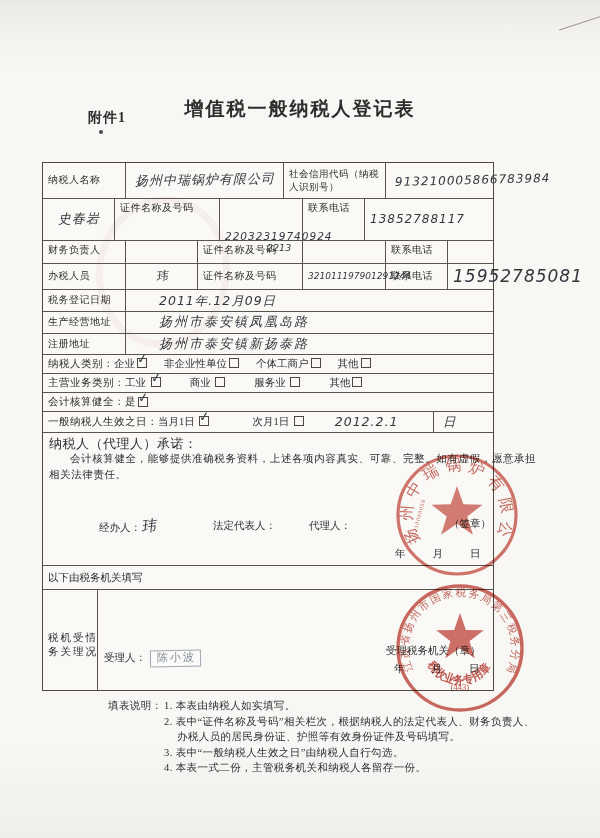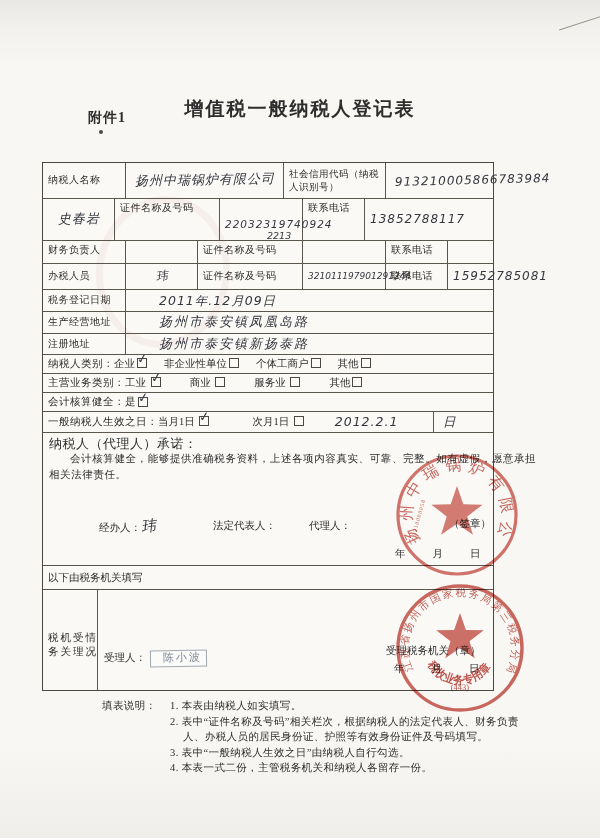--- a/index.html
+++ b/index.html
@@ -50,28 +50,28 @@
   
   .promise{position:relative;}
   .p-title{position:absolute;left:6px;top:3px;font-size:13px;letter-spacing:.5px;}
   .p-body{position:absolute;left:6px;top:18px;width:496px;font-size:10.5px;line-height:1.55;text-indent:2em;letter-spacing:.6px;}
   .sig{position:absolute;font-size:10.5px;}
   .ymd{position:absolute;font-size:10.5px;letter-spacing:2px;}
 
   
   .vlabel{display:flex;flex-direction:row;align-items:center;justify-content:flex-start;padding-top:12px;gap:1px;font-size:10.5px;letter-spacing:1px;}
   .acc-rel{position:relative;}
-  .stamp-name{display:inline-block;font-family:"DejaVu Sans",sans-serif;font-size:11px;color:#7d8691;border:1px solid #a0a8b0;padding:0 4px 1px 12px;letter-spacing:2px;transform:rotate(-1deg);margin-left:4px;background:rgba(255,255,255,.3);text-align:center;}
+  .stamp-name{display:inline-block;font-family:"DejaVu Sans",sans-serif;font-size:11px;color:#7d8691;border:1px solid #a0a8b0;padding:0 4px 1px 6px;letter-spacing:2px;transform:rotate(-1deg);margin-left:4px;background:rgba(255,255,255,.3);text-align:center;}
 
   
   .seal{position:absolute;mix-blend-mode:multiply;opacity:.88;}
   .seal svg text{font-family:"Liberation Serif",serif;}
 
   
-  .notes{position:absolute;left:102px;top:698px;width:436px;display:flex;font-size:10.5px;line-height:15.5px;letter-spacing:.4px;gap:12px;}
+  .notes{position:absolute;left:108px;top:698px;width:436px;display:flex;font-size:10.5px;line-height:15.5px;letter-spacing:.4px;}
   .notes-label{flex:none;width:56px;}
   .notes-items{flex:1;}
   .notes-items > div{padding-left:13px;text-indent:-13px;}
 </style>
 </head>
 <body>
 
 <div id="paper">
   <div class="corner-line"></div>
   <div class="attachment">附件1</div>
@@ -91,21 +91,21 @@
         <span class="hw hw-code">913210005866783984</span>
       </div>
     </div>
 
     <div class="row" style="height:42px">
       <div class="cell w72 vcent hcent">
         <span class="hw hw-name">史春岩</span>
       </div>
       <div class="cell lab w105">证件名称及号码</div>
       <div class="cell w83">
-        <div style="margin-top:16px">
+        <div style="margin-top:28px">
           <span class="hw hw-num">22032319740924</span>
           <div class="hw cert-l2">2213</div>
         </div>
       </div>
       <div class="cell lab w62">联系电话</div>
       <div class="cell w111 vcent last">
         <span class="hw hw-phone">13852788117</span>
       </div>
     </div>
 
@@ -122,21 +122,21 @@
       <div class="cell lab w83 vcent">办税人员</div>
       <div class="cell w72 vcent hcent">
         <span class="hw hw-sign" style="font-size:12px">玮</span>
       </div>
       <div class="cell lab w105 vcent">证件名称及号码</div>
       <div class="cell w83 vcent" style="overflow:visible">
         <span class="hw hw-num2">321011197901291244</span>
       </div>
       <div class="cell lab w62 vcent">联系电话</div>
       <div class="cell w111 vcent last">
-        <span class="hw hw-phone" style="font-size:12px">15952785081</span>
+        <span class="hw hw-phone" style="font-size:17px">15952785081</span>
       </div>
     </div>
 
     <div class="row" style="height:22px">
       <div class="cell lab w83 vcent">税务登记日期</div>
       <div class="cell w433 vcent last">
         <span class="hw hw-date" style="margin-left:28px">2011年.12月09日</span>
       </div>
     </div>
 

